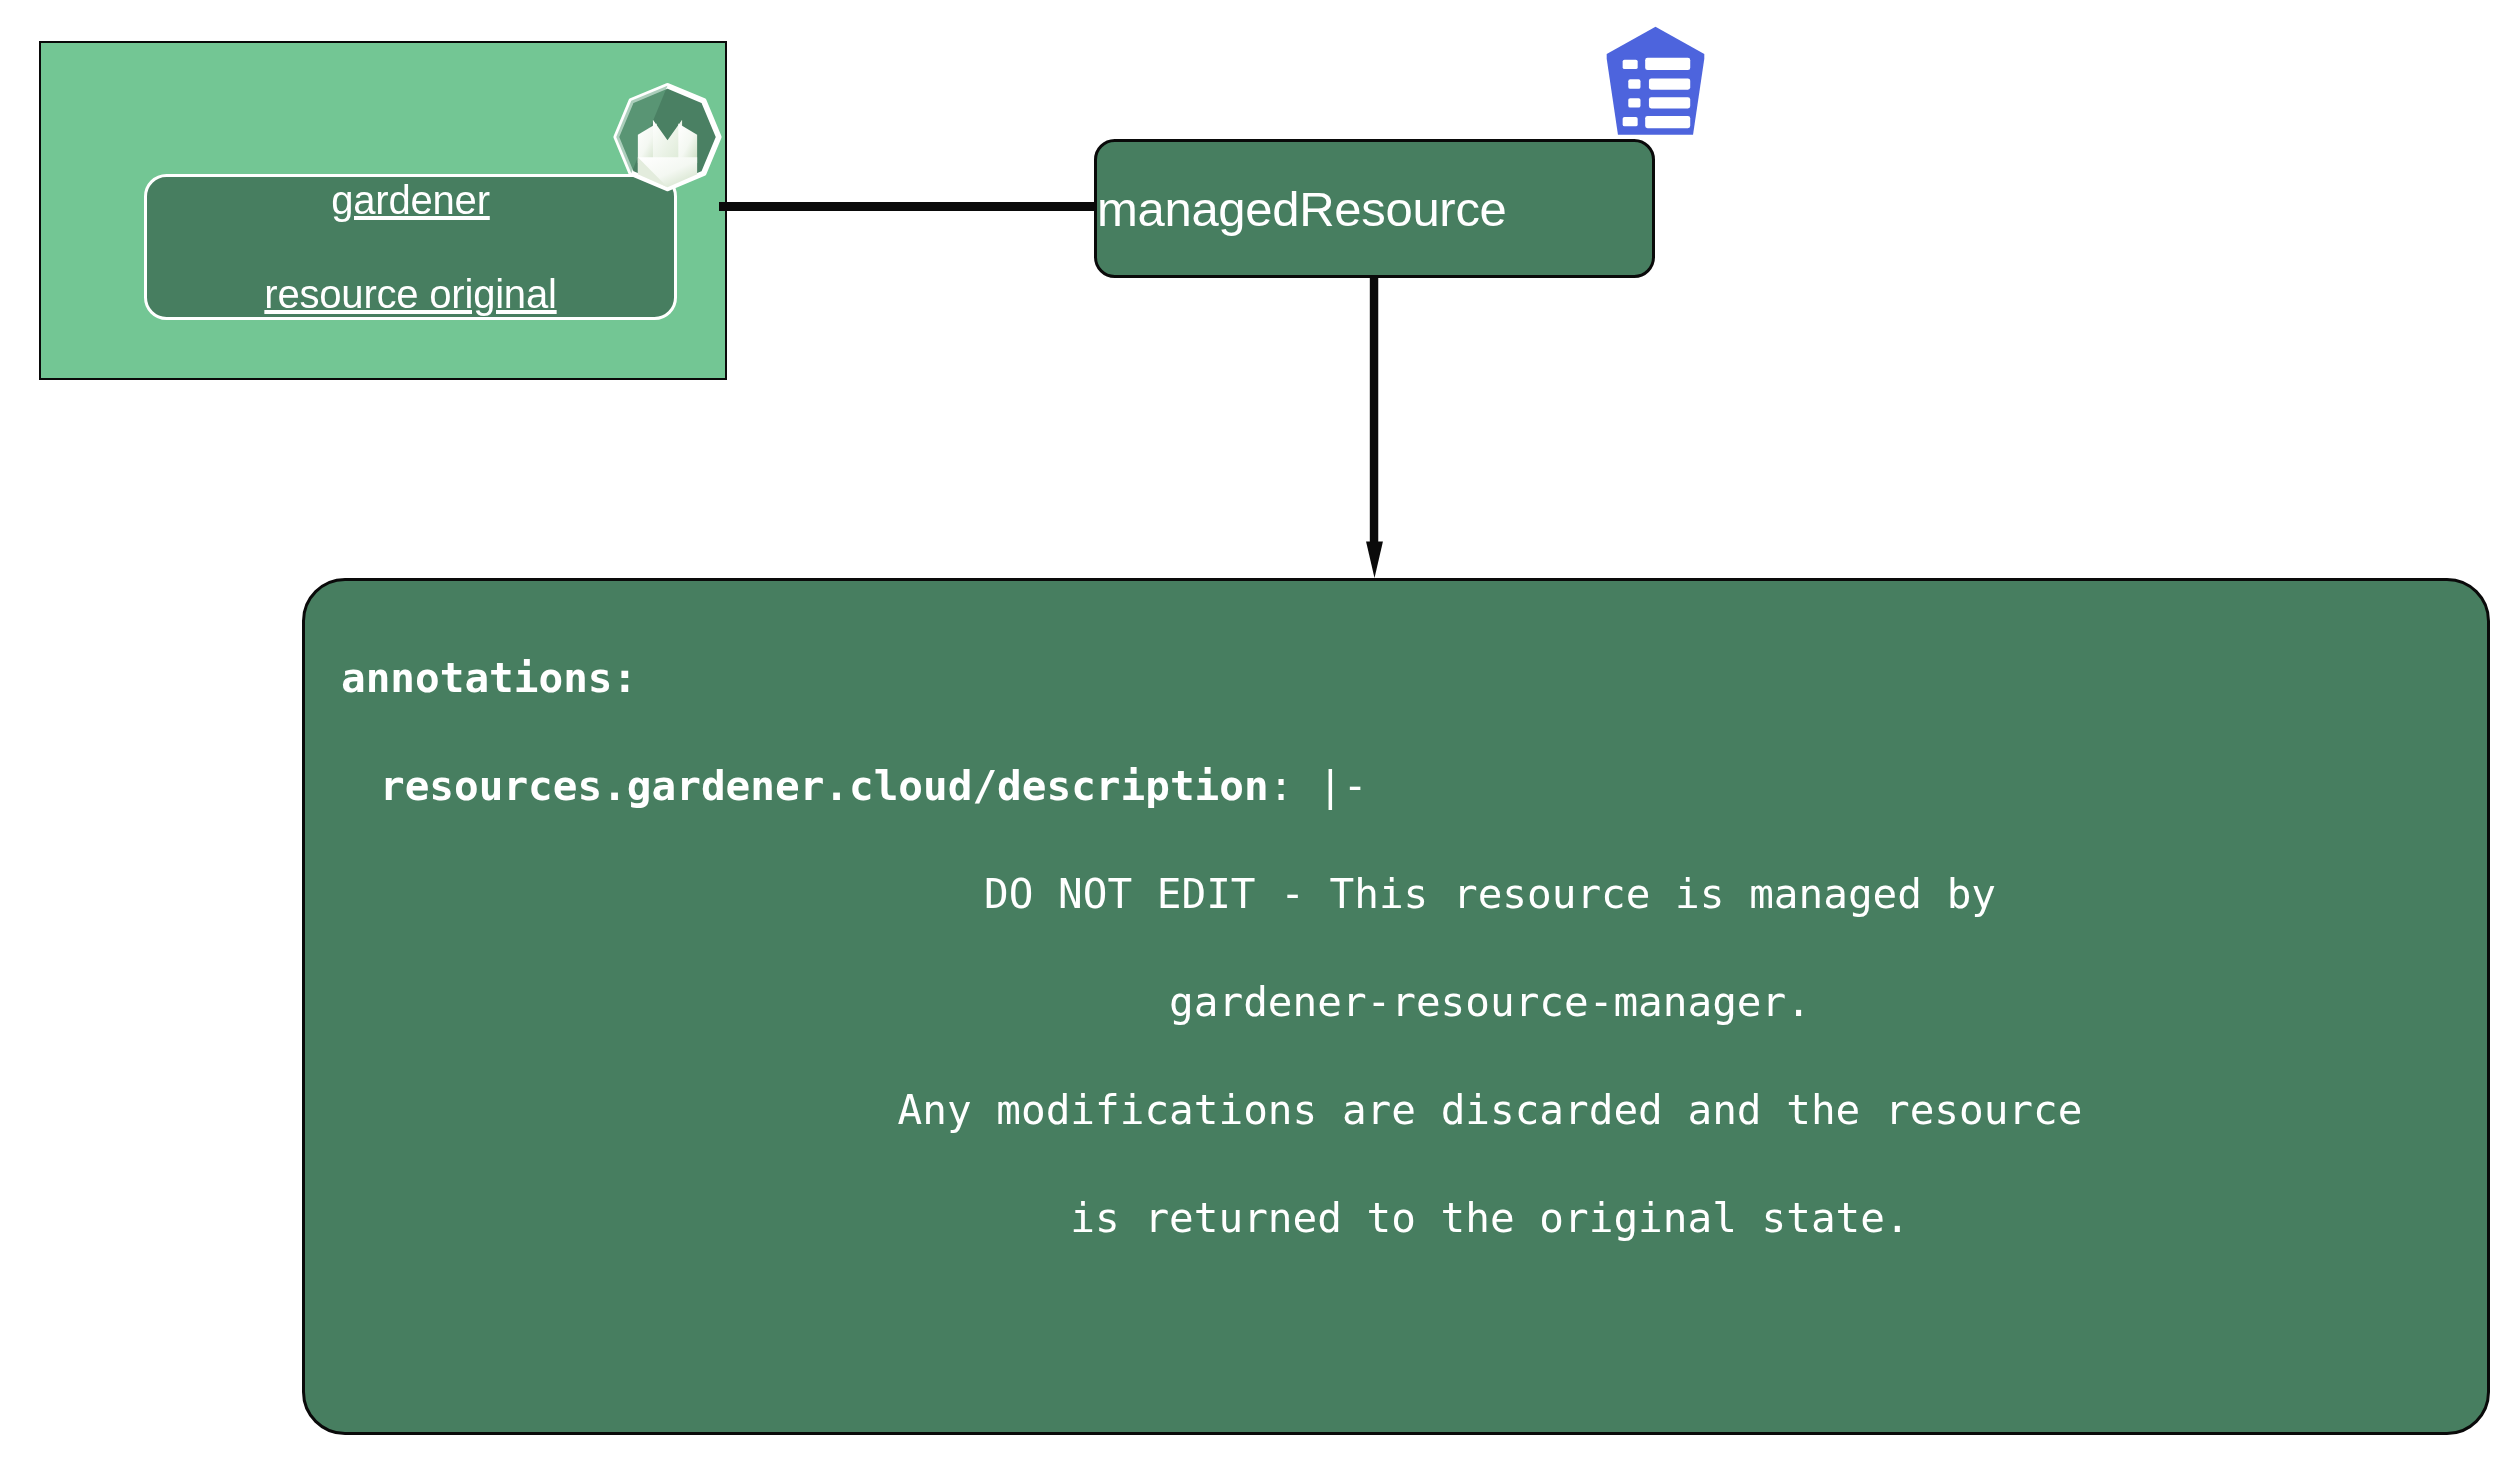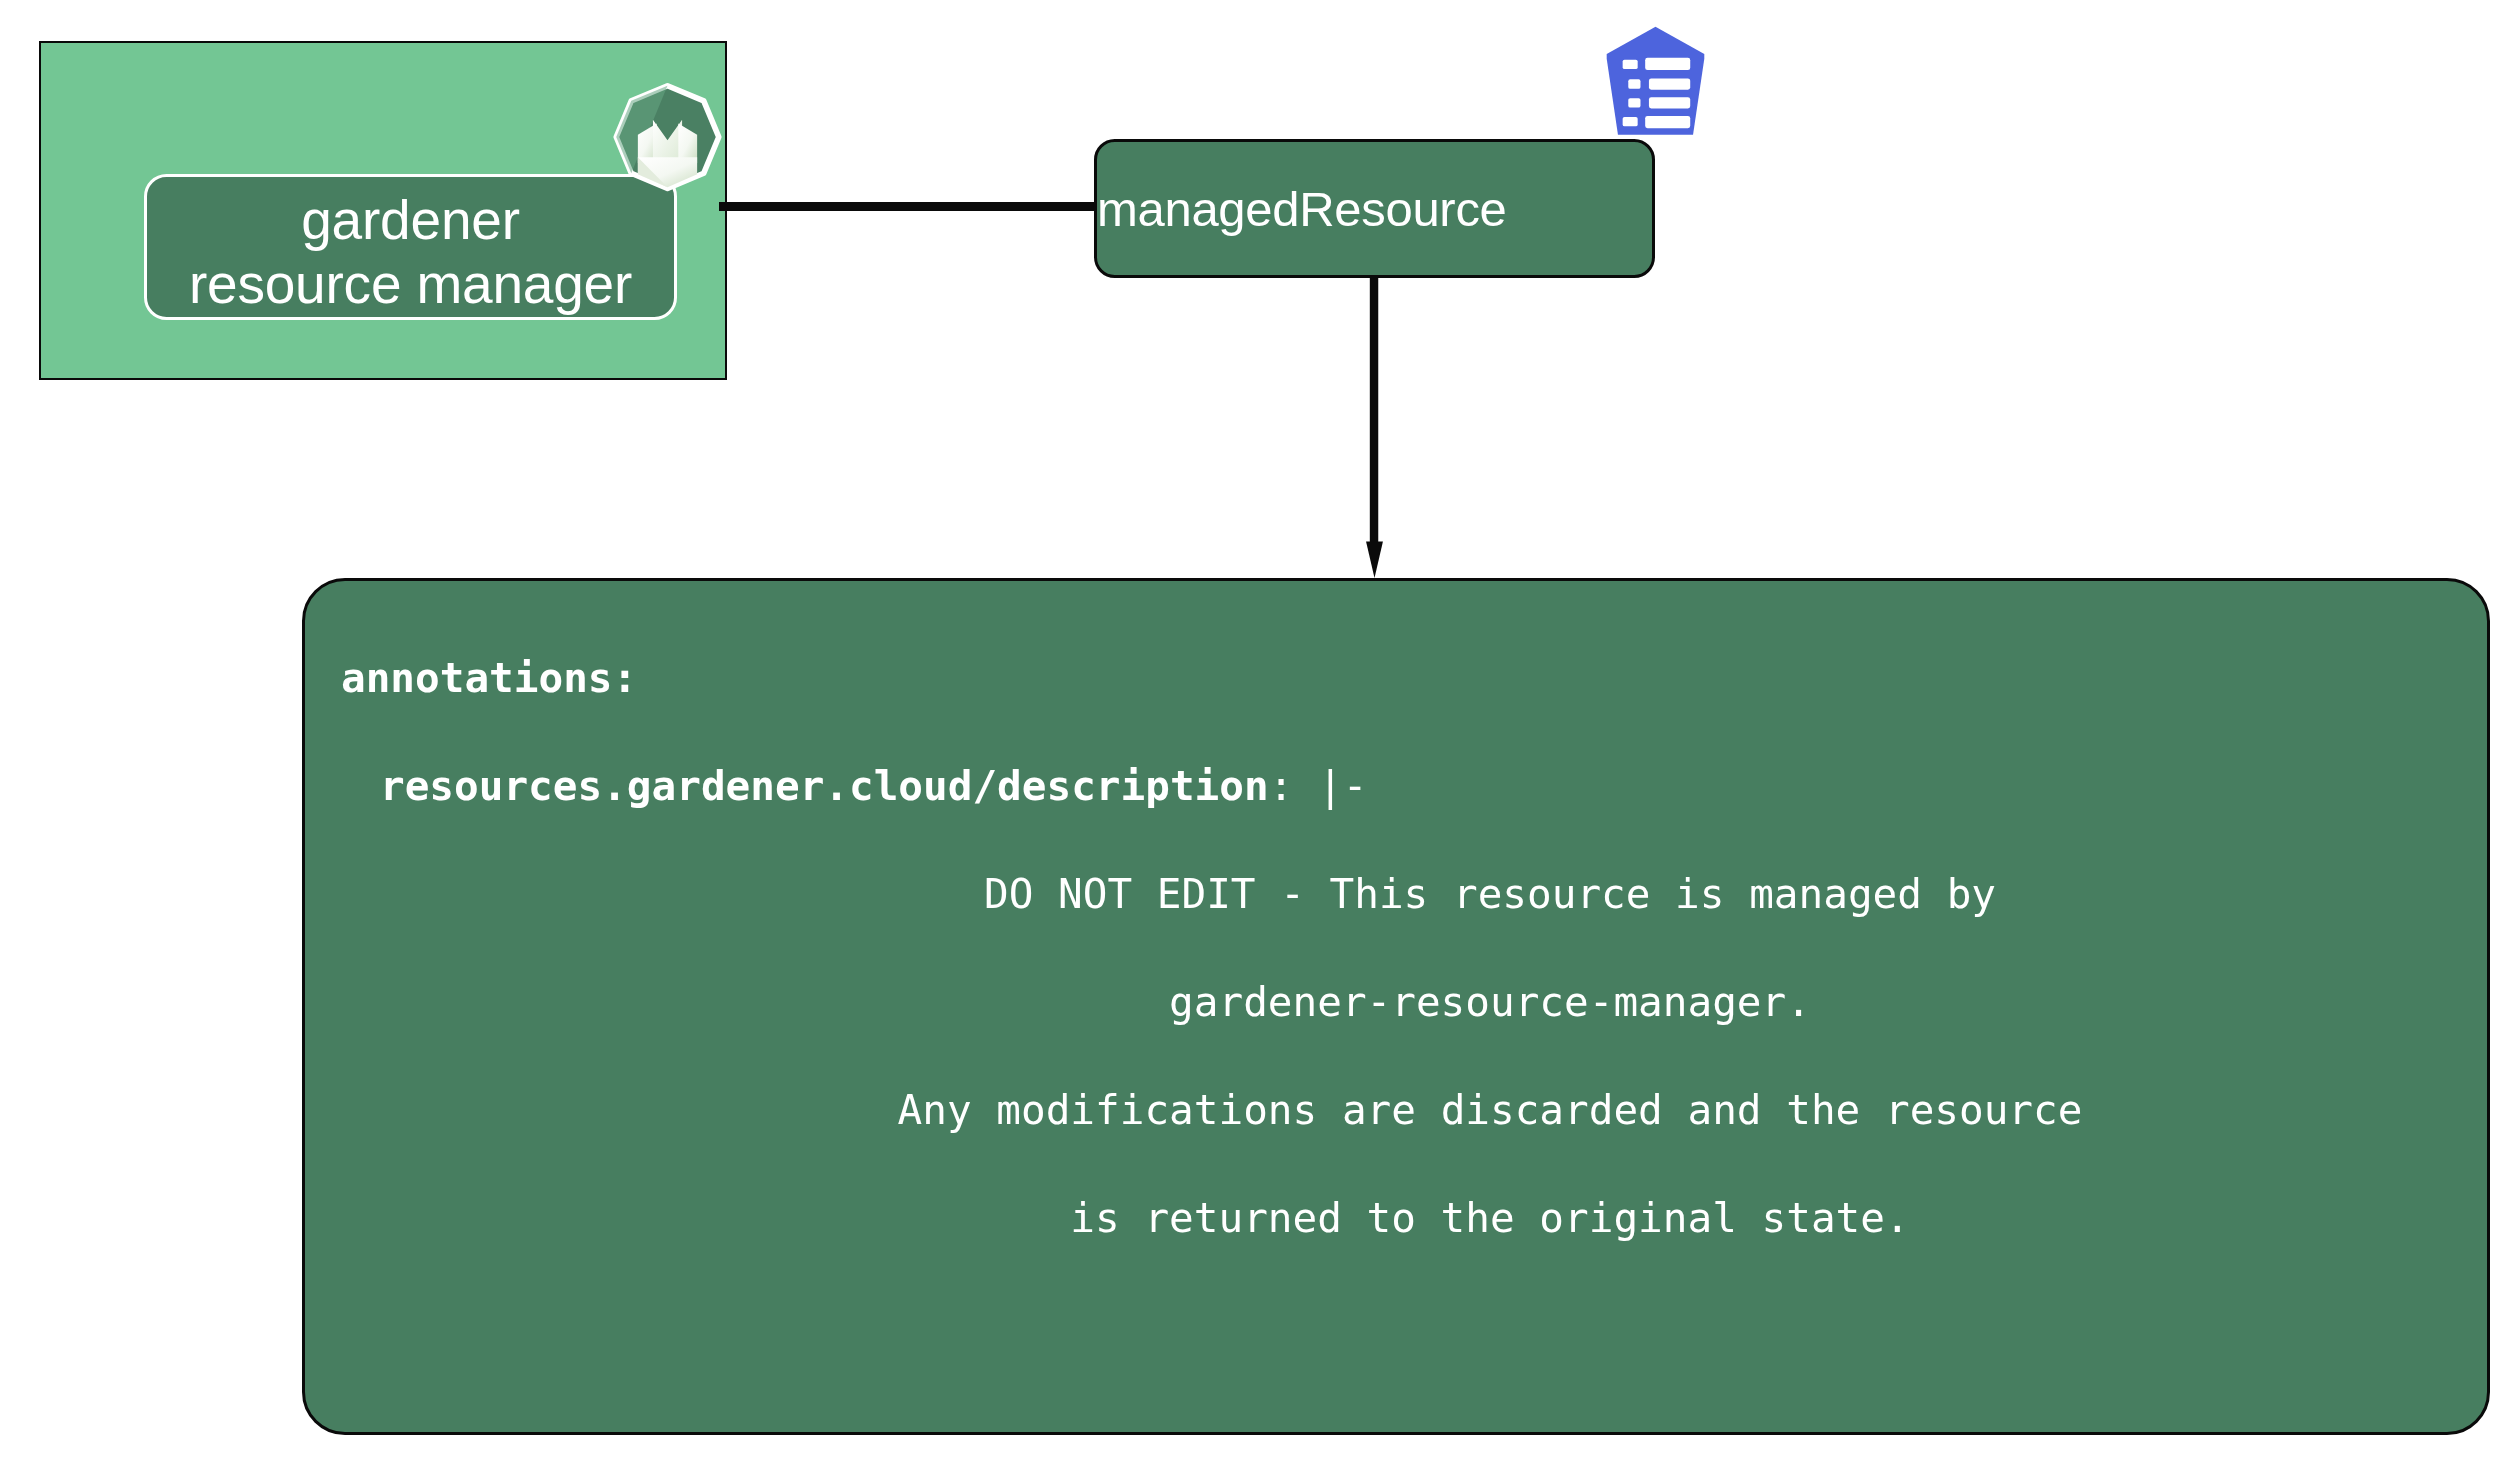--- a/index.html
+++ b/index.html
@@ -34,26 +34,27 @@
     top: 131px;
     width: 533px;
     height: 146px;
     background: #477e60;
     border: 3.8px solid #ffffff;
     border-radius: 22.5px;
     box-sizing: border-box;
     display: flex;
     flex-direction: column;
     align-items: center;
-    justify-content: flex-end;
+    justify-content: space-between;
     color: #ffffff;
-    font-size: 55px;
+    font-size: 40px;
     line-height: 1.16;
     letter-spacing: -0.2px;
     white-space: nowrap;
+    text-decoration: underline;
   }
   #grm-node .ln { display: block; }
 
   
   #gardener-logo {
     position: absolute;
     left: 563px;
     top: 39px;
     width: 127px;
     height: 127px;
@@ -144,21 +145,21 @@
     text-align: center;
   }
 </style>
 </head>
 <body>
 
 <div id="grm-group">
 
   <div id="grm-node">
     <span class="ln">gardener</span>
-    <span class="ln">resource manager</span>
+    <span class="ln">resource original</span>
   </div>
 
   <div id="gardener-logo">
     <svg width="127" height="127" viewBox="0 0 135 135" xmlns="http://www.w3.org/2000/svg">
       <defs>
         <linearGradient id="tulipGrad" x1="0" y1="0" x2="0.9" y2="1">
           <stop offset="0%" stop-color="#ffffff"></stop>
           <stop offset="55%" stop-color="#f4f8f2"></stop>
           <stop offset="100%" stop-color="#cfe0c6"></stop>
         </linearGradient>

